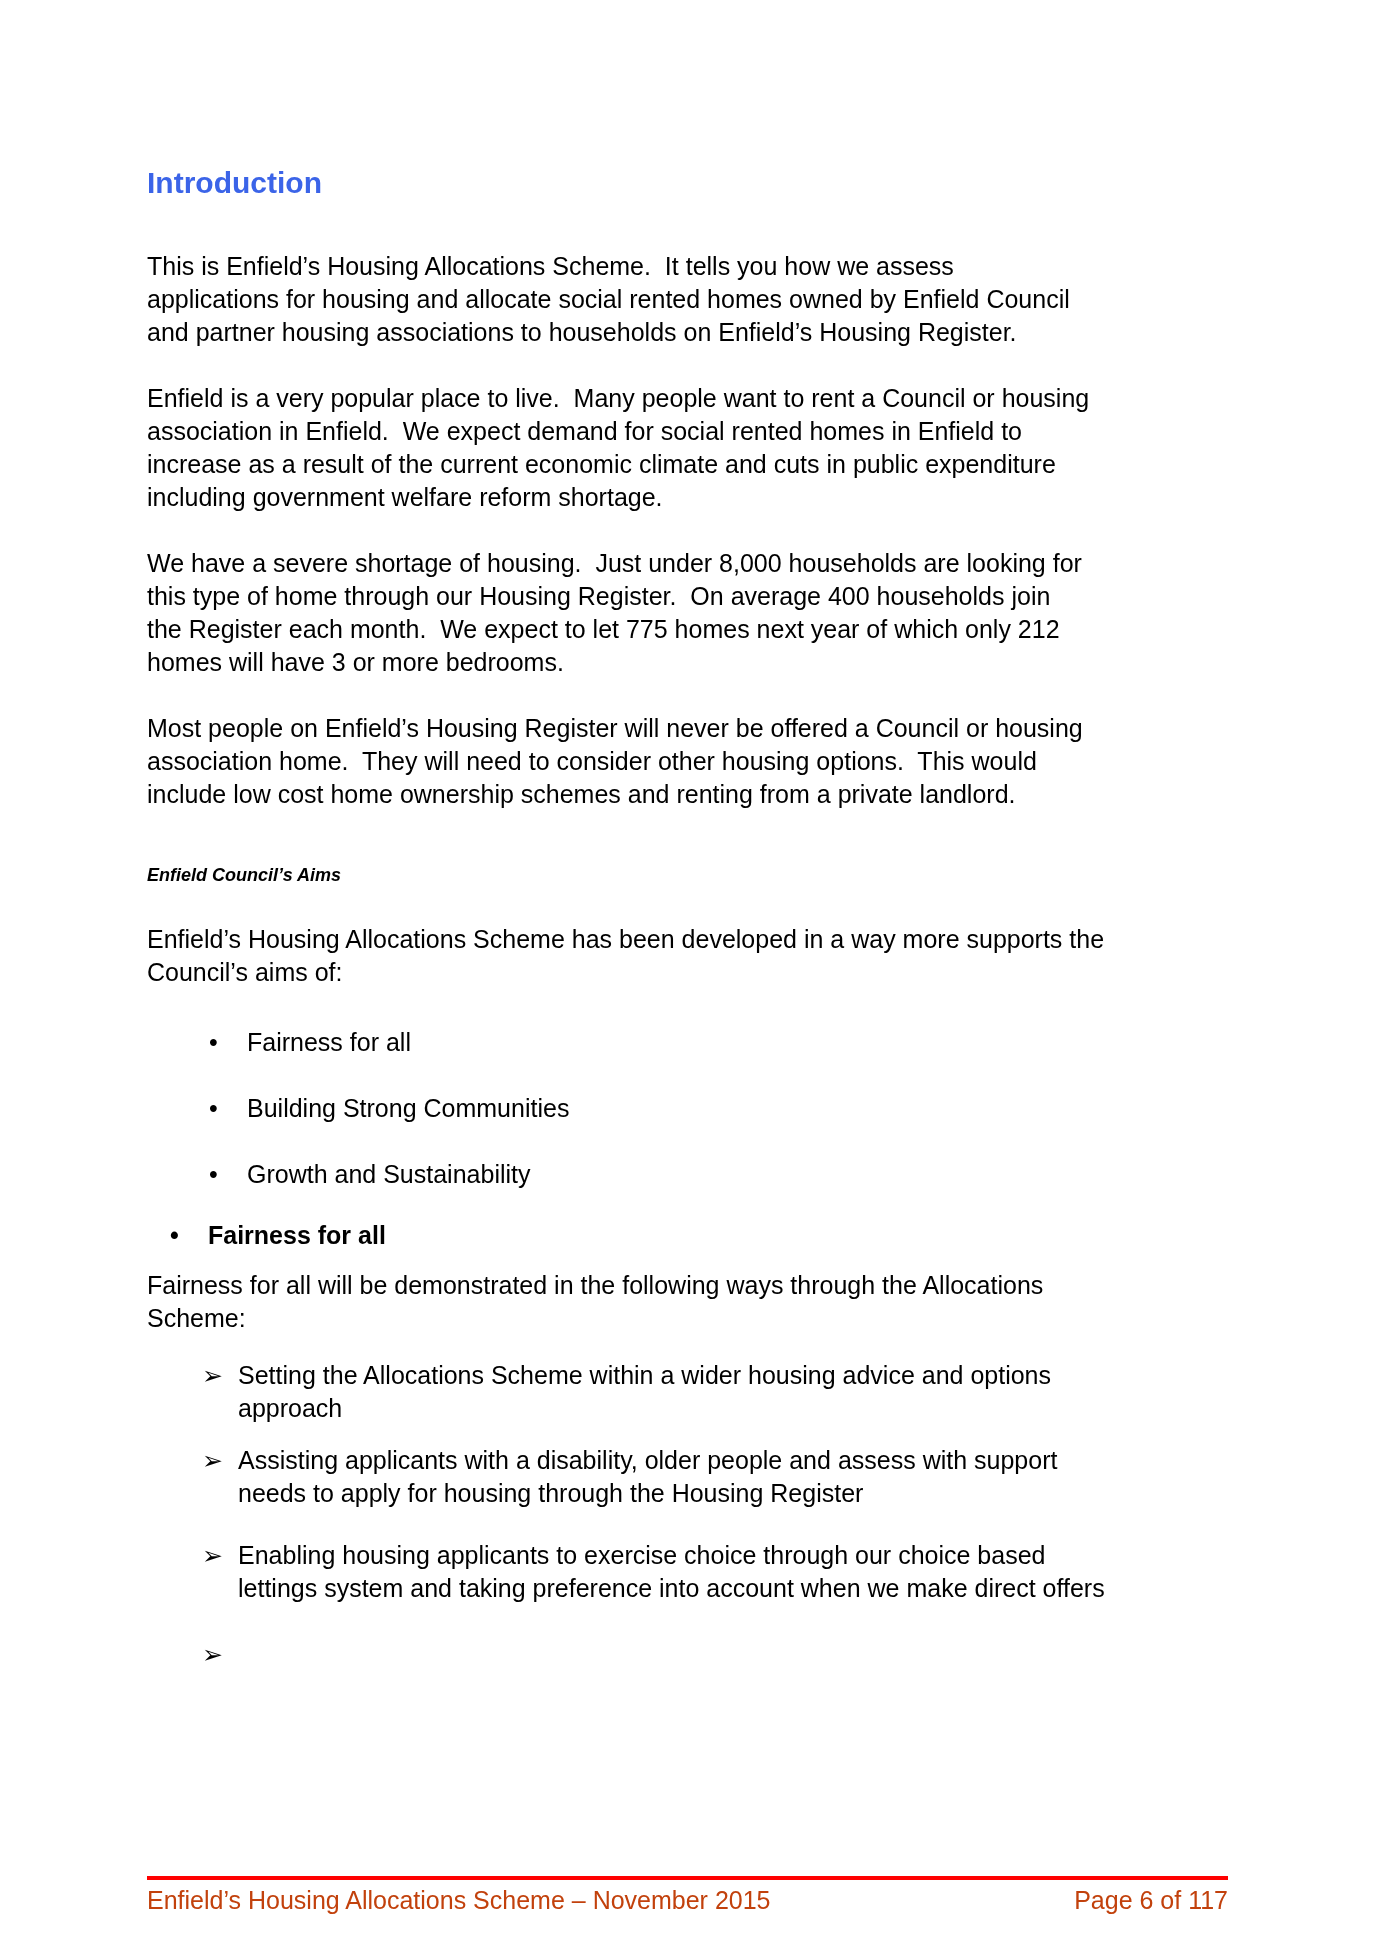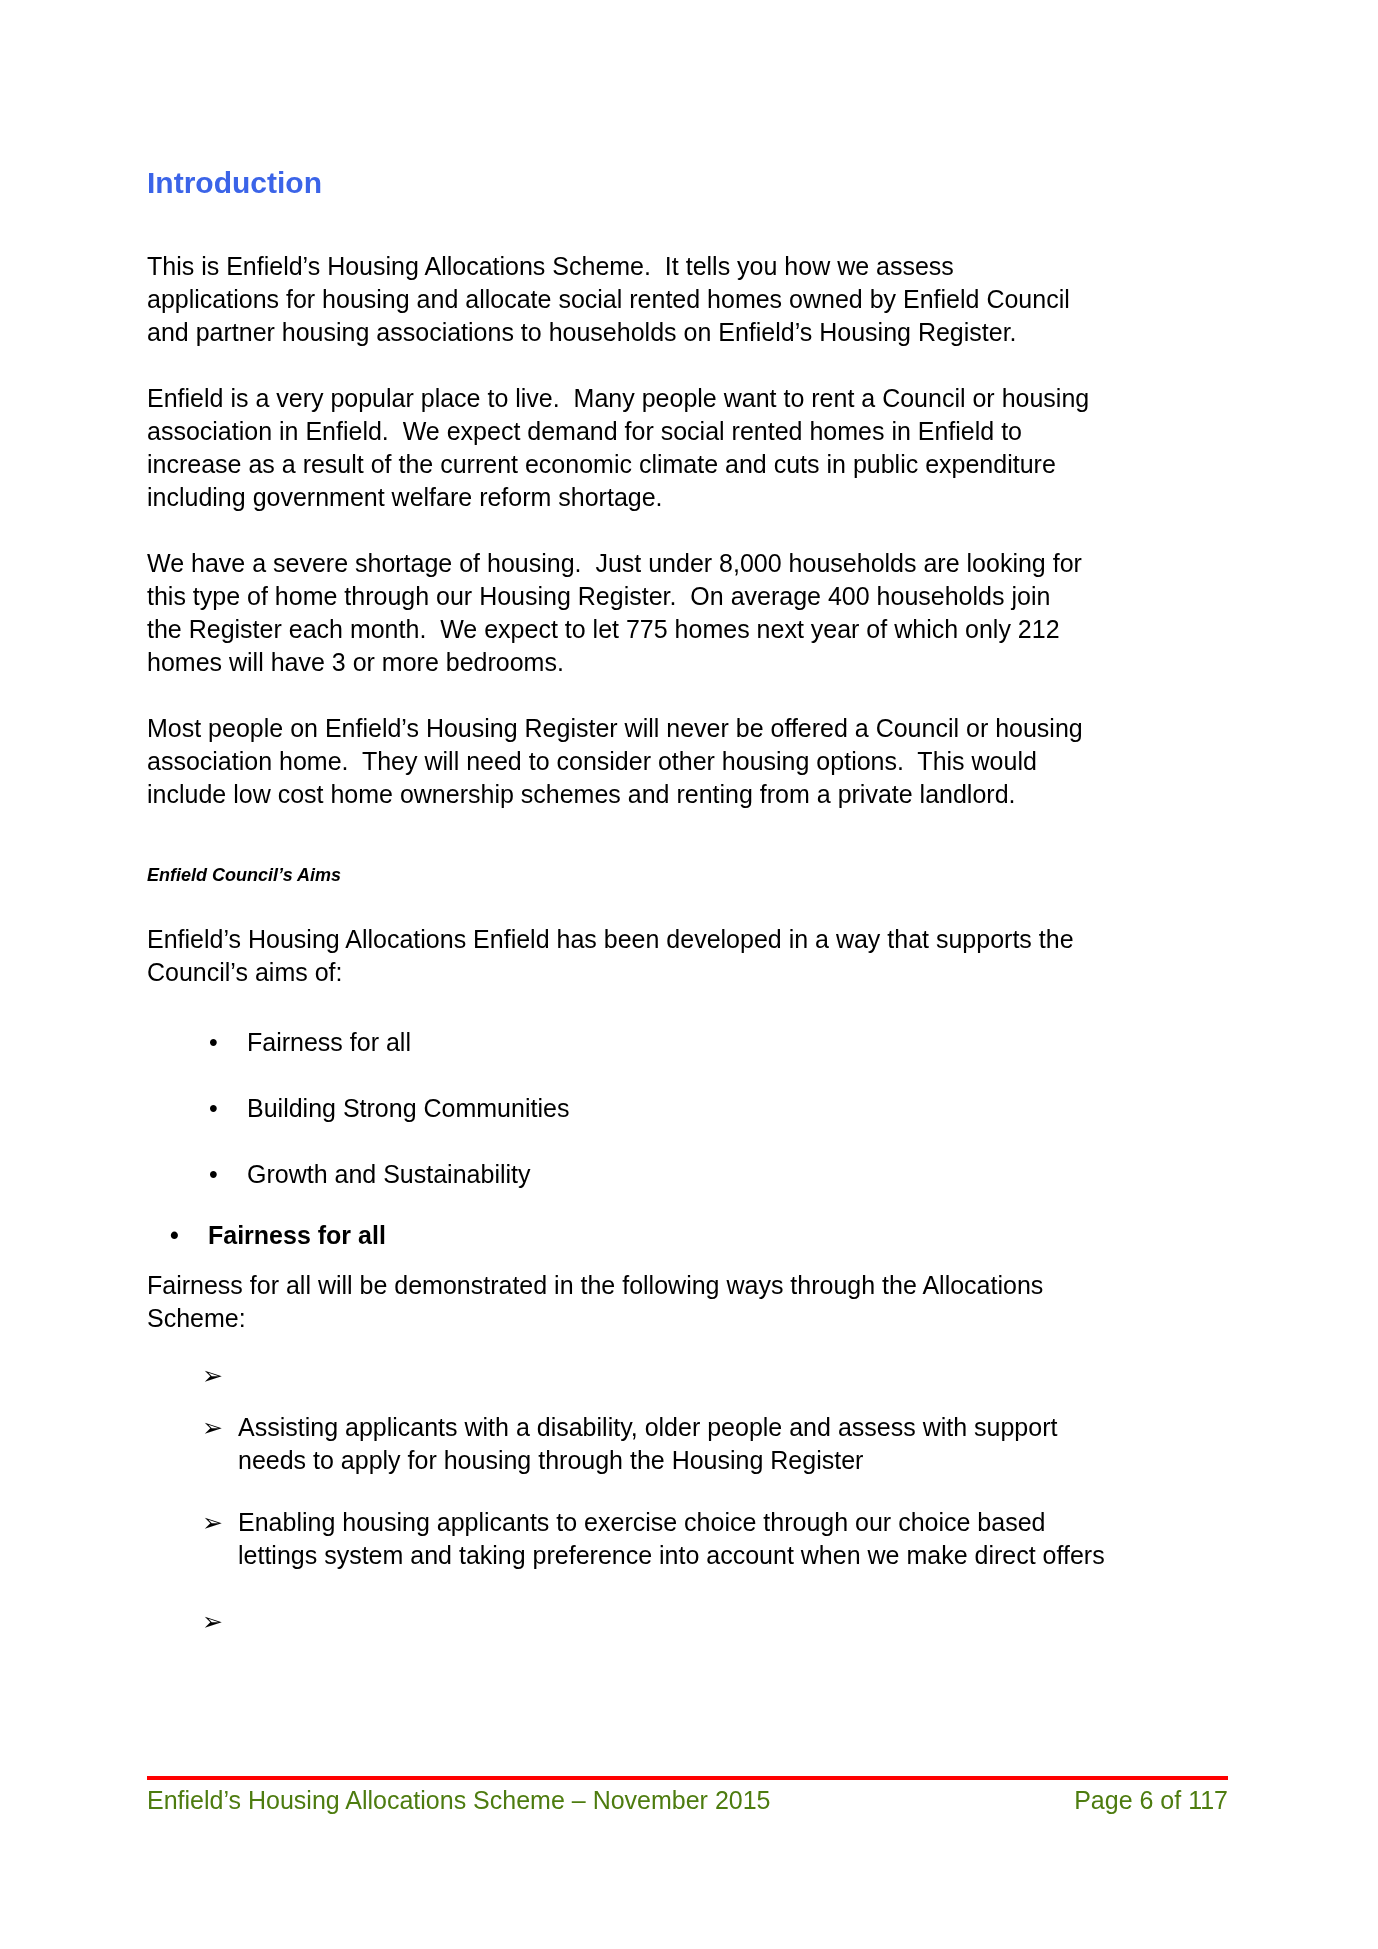--- a/index.html
+++ b/index.html
@@ -24,22 +24,22 @@
   }
   .li { display:flex; align-items:flex-start; }
   .li .text { white-space:pre-wrap; }
   .aims-li { padding-left:62px; }
   .aims-li .marker { flex:0 0 38px; }
   .bold-li { padding-left:23px; font-weight:bold; }
   .bold-li .marker { flex:0 0 38px; }
   .arrow-li { padding-left:55px; }
   .arrow-li .marker { flex:0 0 36px; font-family:"DejaVu Sans",sans-serif; }
   .footer {
-    position:absolute; left:147px; top:1776px; width:1081px;
-    color:#4d7c0f;
+    position:absolute; left:147px; top:1876px; width:1081px;
+    color:#c2410c;
   }
   .footer-rule { height:4px; background:#ff0000; }
   .footer-row { display:flex; justify-content:space-between; padding-top:5px; line-height:30px; }
 </style>
 </head>
 <body>
 
 <div class="page">
   <div class="content">
 
@@ -55,21 +55,21 @@
     <p class="para" style="margin-top:33px">We have a severe shortage of housing.  Just under 8,000 households are looking for
 this type of home through our Housing Register.  On average 400 households join
 the Register each month.  We expect to let 775 homes next year of which only 212
 homes will have 3 or more bedrooms.</p>
     <p class="para" style="margin-top:33px">Most people on Enfield’s Housing Register will never be offered a Council or housing
 association home.  They will need to consider other housing options.  This would
 include low cost home ownership schemes and renting from a private landlord.</p>
 
     <h2 class="section-heading" style="margin-top:47px">Enfield Council’s Aims</h2>
 
-    <p class="para" style="margin-top:31px">Enfield’s Housing Allocations Enfield has been developed in a way that supports the
+    <p class="para" style="margin-top:31px">Enfield’s Housing Allocations Scheme has been developed in a way more supports the
 Council’s aims of:</p>
 
     <div class="li aims-li" style="margin-top:37px">
       <span class="marker">•</span>
       <span class="text">Fairness for all</span>
     </div>
     <div class="li aims-li" style="margin-top:33px">
       <span class="marker">•</span>
       <span class="text">Building Strong Communities</span>
     </div>
@@ -81,20 +81,22 @@
     <div class="li bold-li" style="margin-top:28px">
       <span class="marker">•</span>
       <span class="text">Fairness for all</span>
     </div>
 
     <p class="para" style="margin-top:17px">Fairness for all will be demonstrated in the following ways through the Allocations
 Scheme:</p>
 
     <div class="li arrow-li" style="margin-top:24px">
       <span class="marker">➢</span>
+      <span class="text">Setting the Allocations Scheme within a wider housing advice and options
+approach</span>
     </div>
     <div class="li arrow-li" style="margin-top:19px">
       <span class="marker">➢</span>
       <span class="text">Assisting applicants with a disability, older people and assess with support
 needs to apply for housing through the Housing Register</span>
     </div>
     <div class="li arrow-li" style="margin-top:29px">
       <span class="marker">➢</span>
       <span class="text">Enabling housing applicants to exercise choice through our choice based
 lettings system and taking preference into account when we make direct offers</span>

